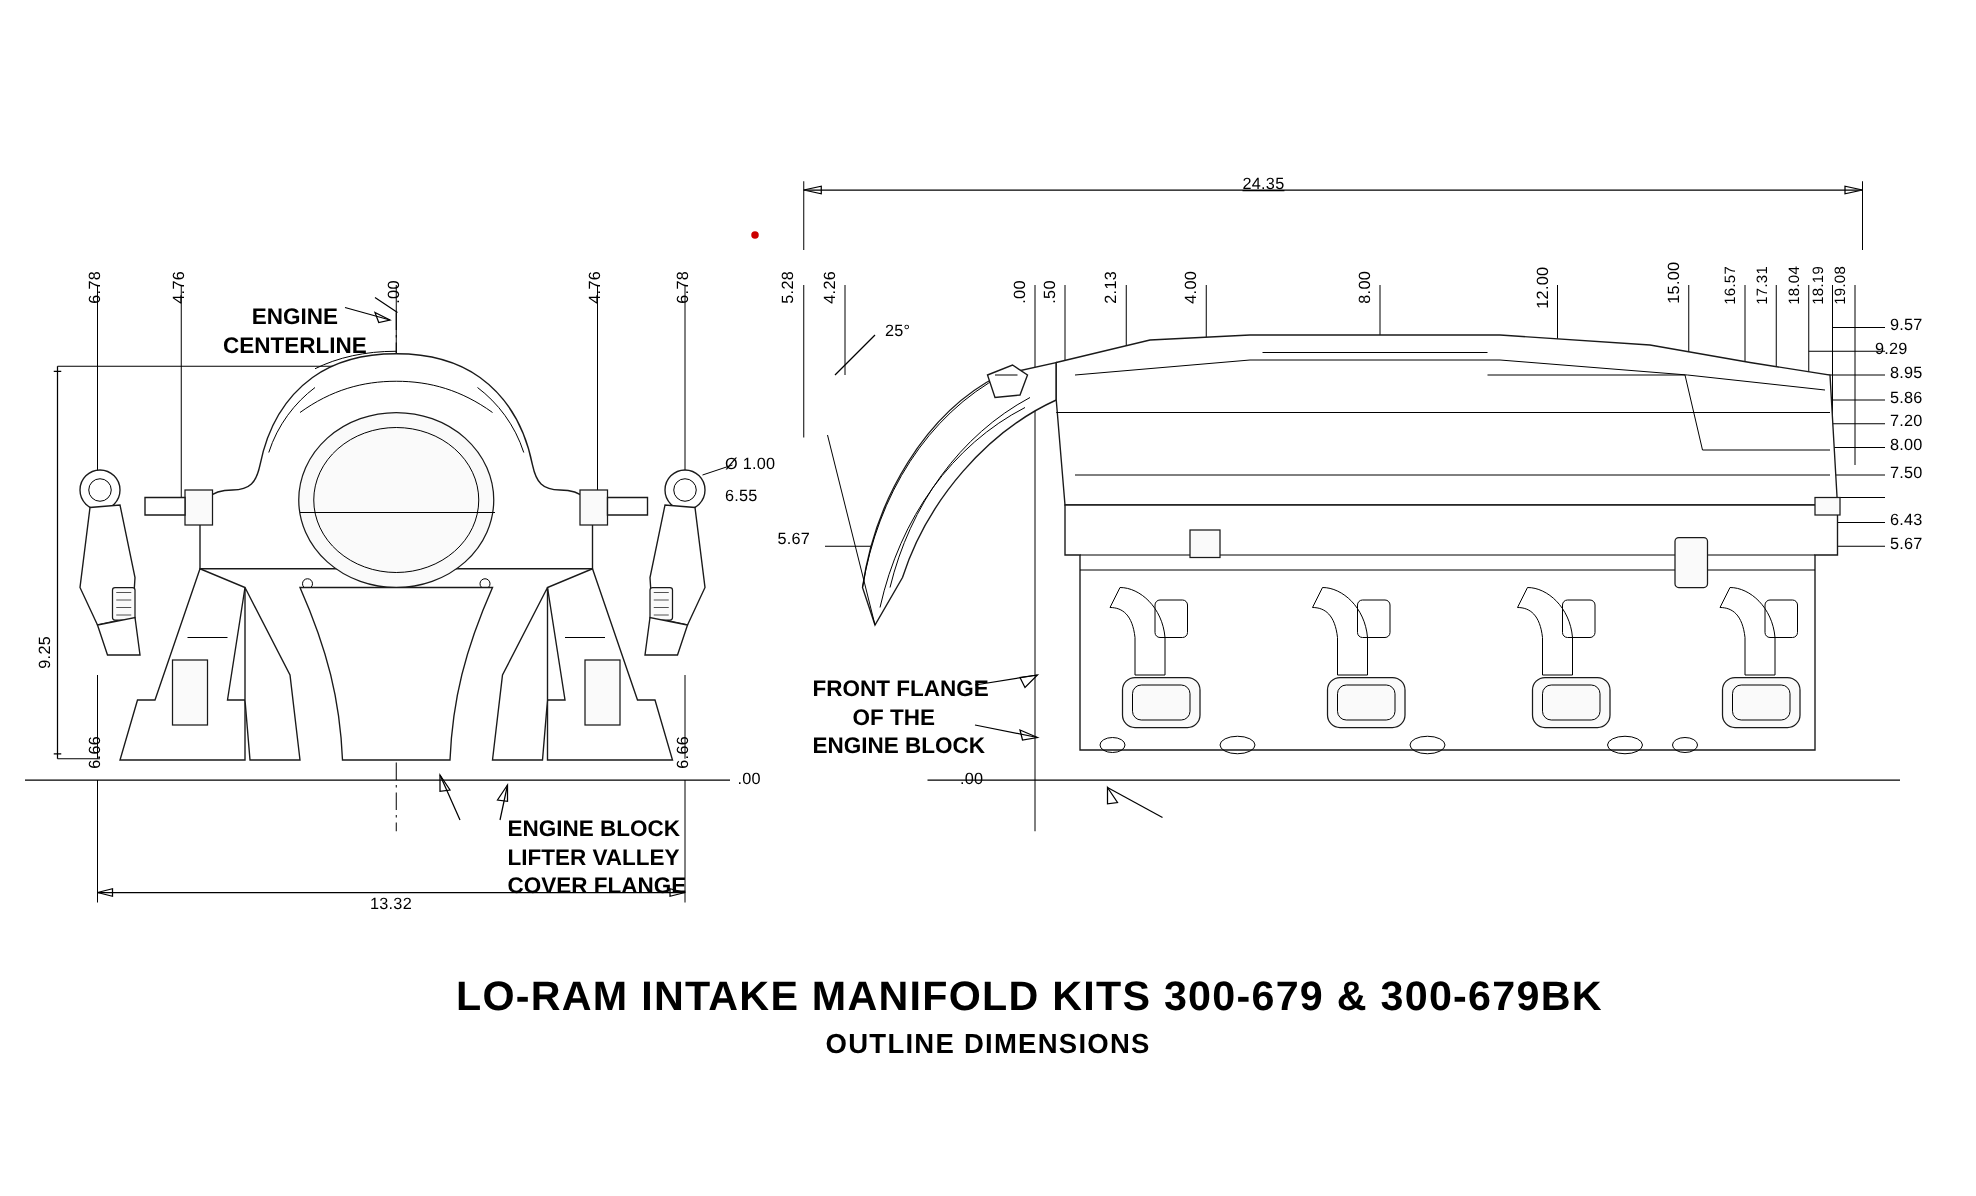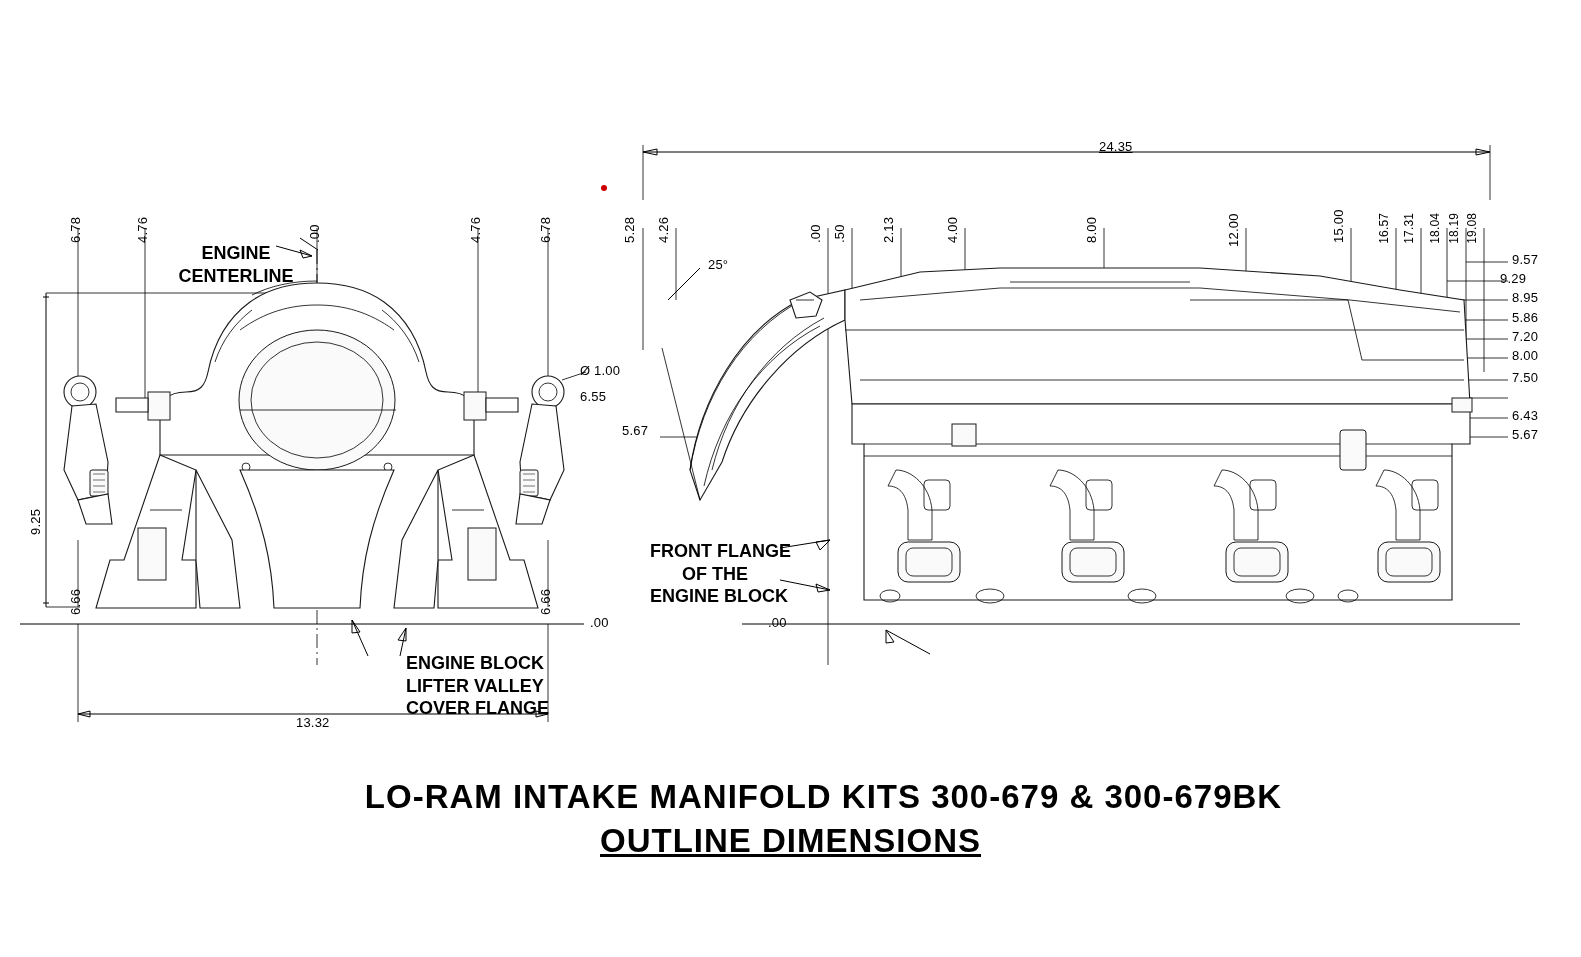--- a/index.html
+++ b/index.html
@@ -41,21 +41,21 @@
   }
   .title {
     position: absolute;
     width: 100%;
     text-align: center;
     font-family: "Liberation Sans", sans-serif;
     font-weight: bold;
     letter-spacing: 1px;
   }
   #title1 { top: 778px; font-size: 33px; margin-left: 33px; }
-  #title2 { top: 822px; font-size: 33px; text-decoration: underline; }
+  #title2 { top: 822px; font-size: 22px; }
   svg.art {
     position: absolute;
     left: 0; top: 0;
     width: 1581px;
     height: 957px;
   }
   .dim { stroke: #000; stroke-width: 1; fill: none; }
   .thin { stroke: #000; stroke-width: 0.8; fill: none; }
   .part { stroke: #1a1a1a; stroke-width: 1.1; fill: #fff; }
   .partfill { stroke: #1a1a1a; stroke-width: 1; fill: #fafafa; }
@@ -279,21 +279,21 @@
 
   <div class="lbl" style="left:580px; top:364px;">Ø 1.00</div>
   <div class="lbl" style="left:580px; top:390px;">6.55</div>
 
   <div class="note" style="left:176px; top:242px; width:120px;">ENGINE
 CENTERLINE</div>
   <div class="note" style="left:406px; top:652px; width:130px; text-align:left;">ENGINE BLOCK
 LIFTER VALLEY
 COVER FLANGE</div>
 
-  <div class="lbl" style="left:1099px; top:140px;text-decoration:underline;">24.35</div>
+  <div class="lbl" style="left:994px; top:140px;text-decoration:underline;">24.35</div>
 
   <div class="lbl vert" style="left:638px; top:228px;">5.28</div>
   <div class="lbl vert" style="left:672px; top:228px;">4.26</div>
   <div class="lbl vert" style="left:824px; top:228px;">.00</div>
   <div class="lbl vert" style="left:848px; top:228px;">.50</div>
   <div class="lbl vert" style="left:897px; top:228px;">2.13</div>
   <div class="lbl vert" style="left:961px; top:228px;">4.00</div>
   <div class="lbl vert" style="left:1100px; top:228px;">8.00</div>
   <div class="lbl vert" style="left:1242px; top:232px;">12.00</div>
   <div class="lbl vert" style="left:1347px; top:228px;">15.00</div>

